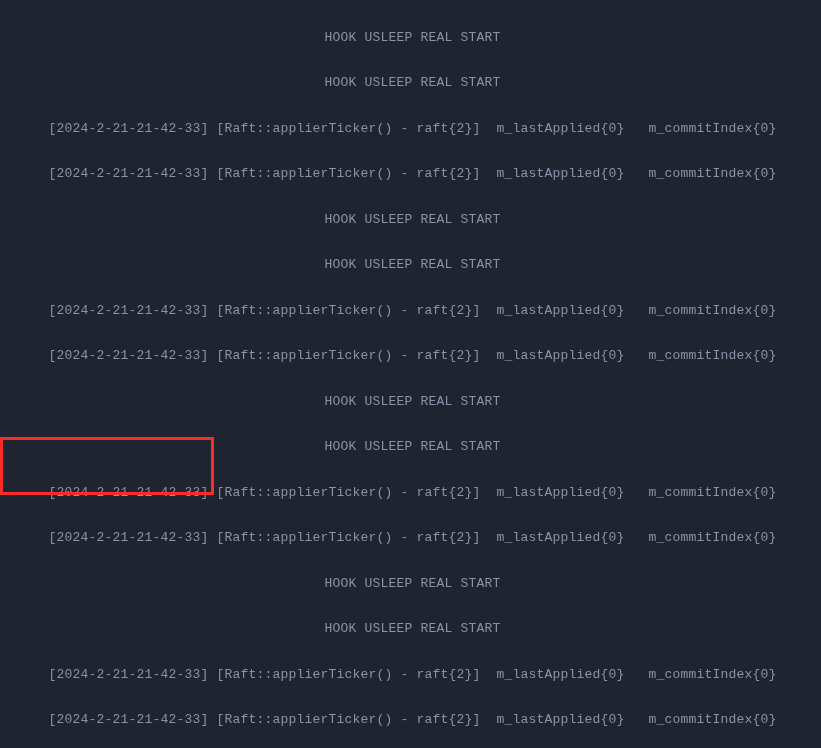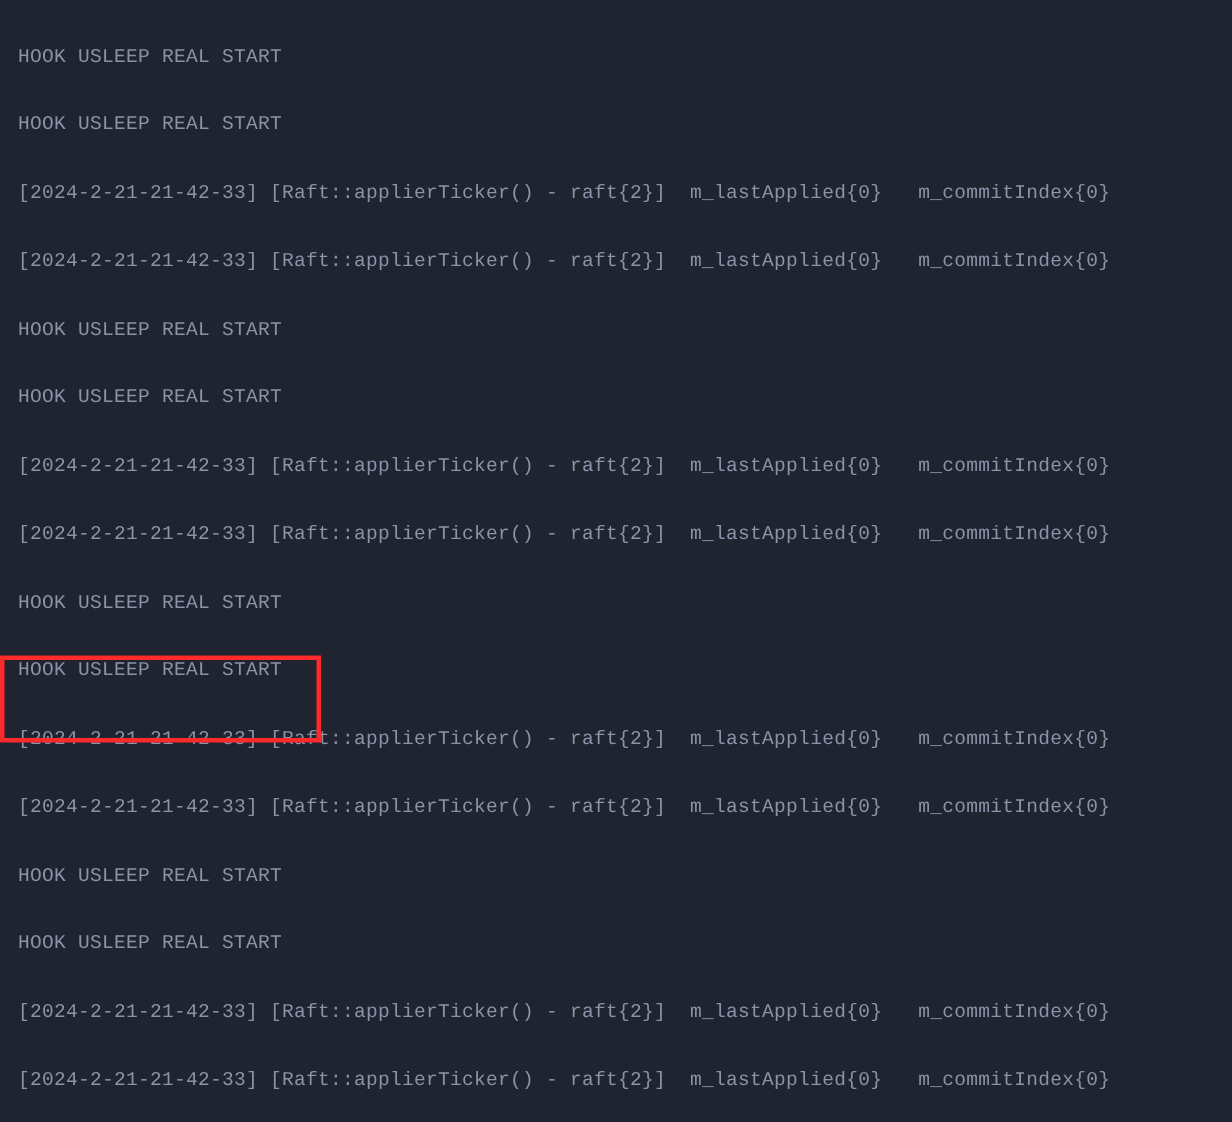--- a/index.html
+++ b/index.html
@@ -13,21 +13,21 @@
     width: 821px;
     height: 748px;
     overflow: hidden;
     position: relative;
   }
   .log-container {
     padding: 4px 8px 4px 12px;
     white-space: pre;
     letter-spacing: 0.2px;
   }
-  .line { display: block; }
+  .line { display: block; text-align: center; }
   .redbox {
     position: absolute;
     border: 3px solid #ff2b2b;
     top: 437px;
     left: 0px;
     width: 208px;
     height: 52px;
     pointer-events: none;
   }
 </style>

